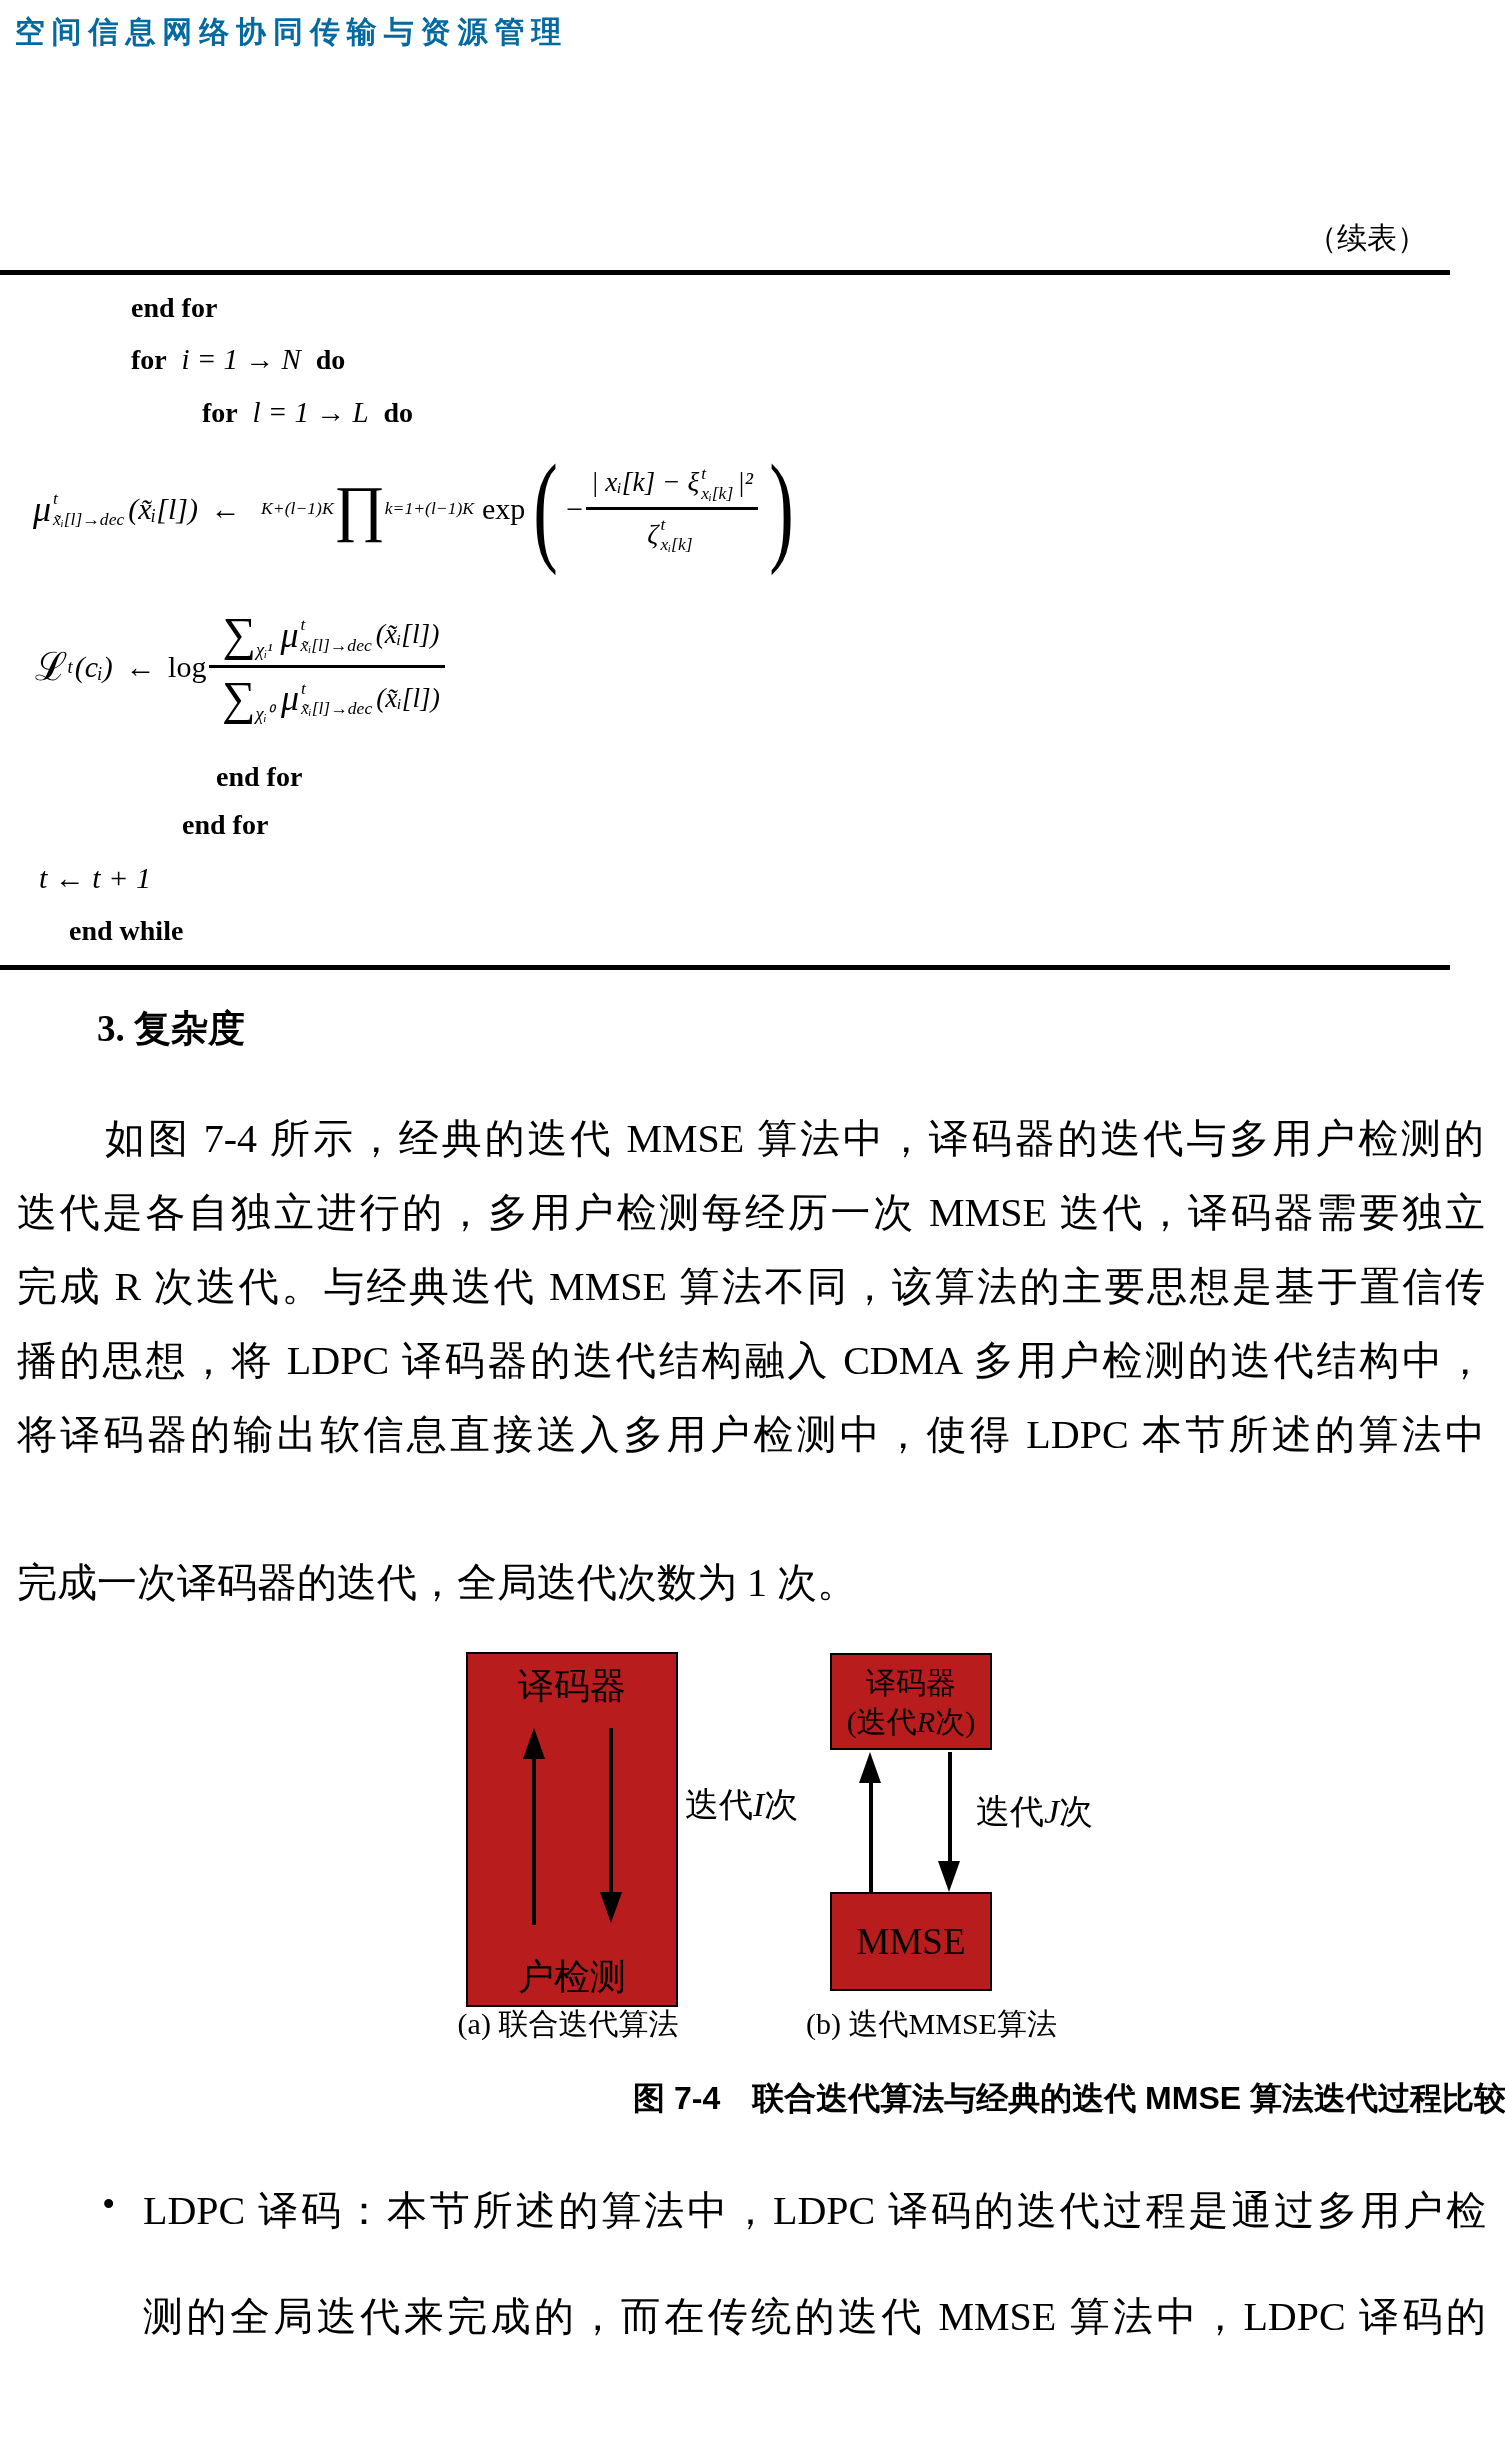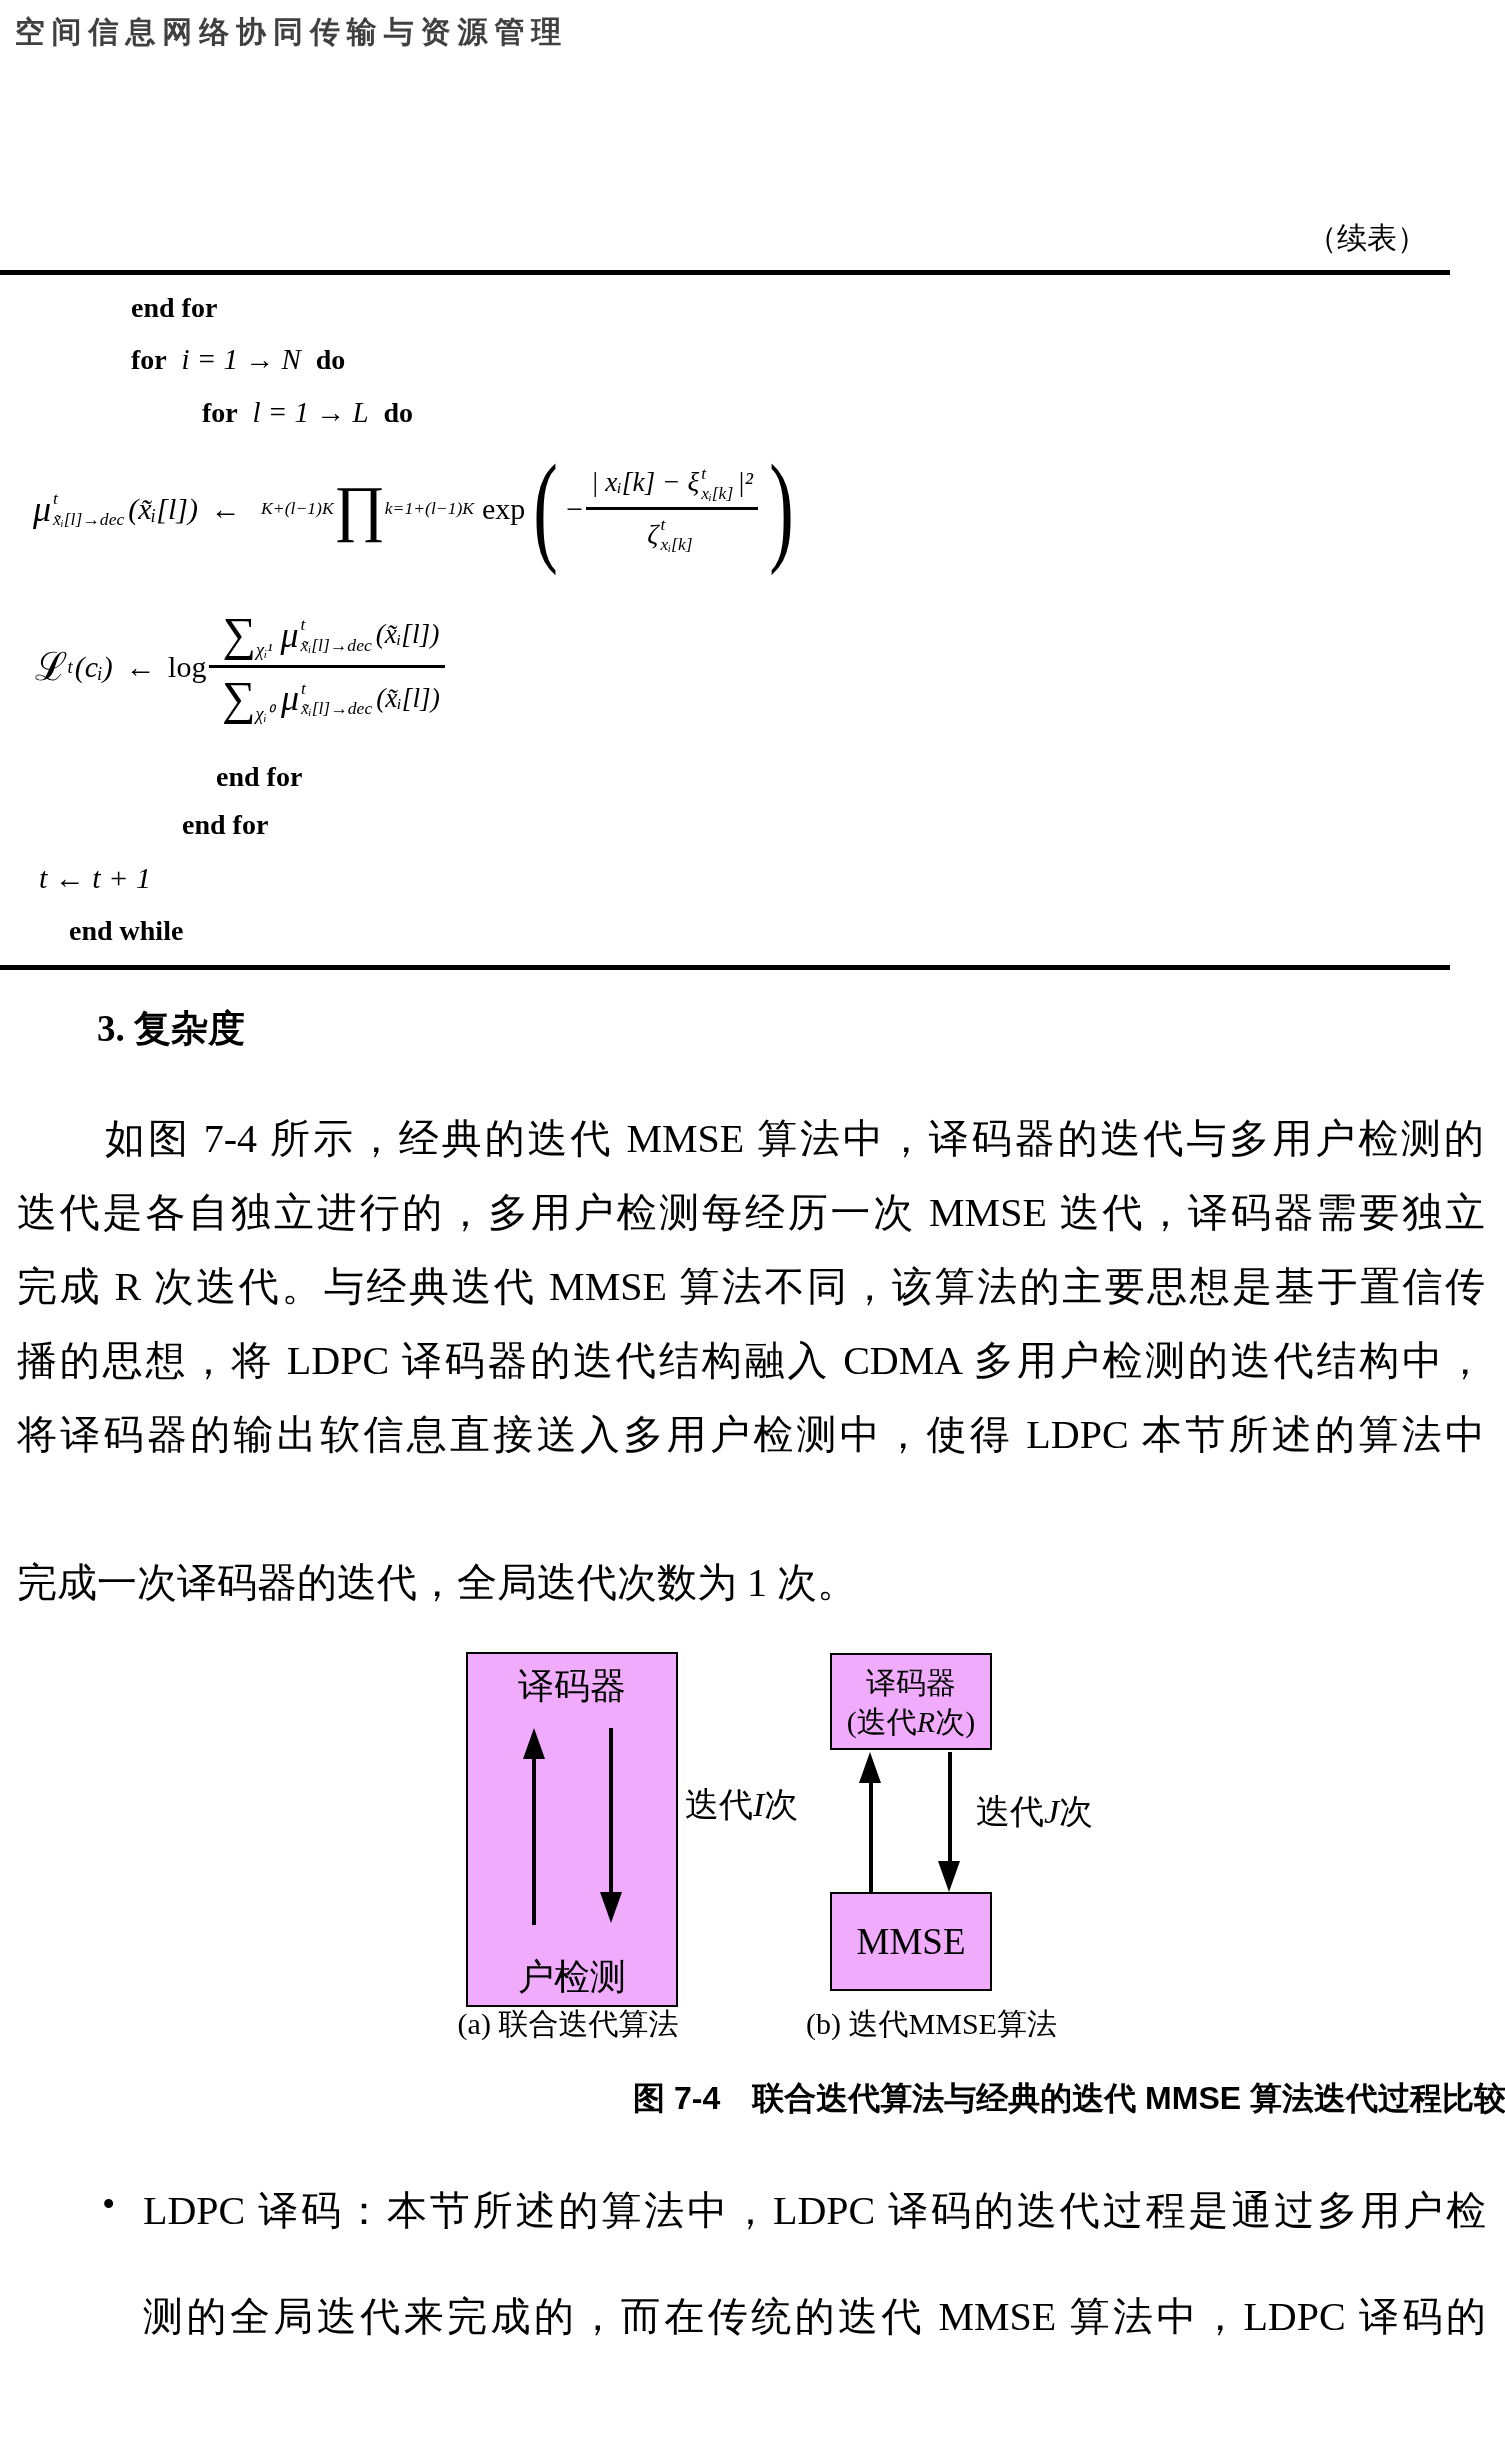--- a/index.html
+++ b/index.html
@@ -1,21 +1,21 @@
 <!DOCTYPE html>
 <html style="font-size:7.8px"><head>
 <meta charset="utf-8">
 <style>
   html,body{margin:0;padding:0;background:#e8e8e8;}
   #page{position:relative;width:1506px;height:2498px;background:#ffffff;overflow:hidden;
         font-family:"Liberation Serif",serif;color:#000;}
 
   
   .hdr{position:absolute;left:14.7px;top:11.8px;font:700 30px "Liberation Sans",sans-serif;
-       color:#404040;letter-spacing:6.9px;white-space:nowrap;}
+       color:#0369a1;letter-spacing:6.9px;white-space:nowrap;}
   .cont{position:absolute;top:218px;right:79px;font:400 30px "Liberation Serif",serif;}
   .hr{position:absolute;left:0;height:4.9px;background:#000;}
   .hr.top{top:270px;width:1450px;}
   .hr.bot{top:965px;width:1450px;}
 
   
   .pc{position:absolute;font-family:"Liberation Serif",serif;font-weight:700;font-size:28px;
       white-space:nowrap;}
   .pc .cond{font-weight:400;font-style:italic;font-size:29px;margin:0 14.7px;}
   #pc-endfor1{left:131px;top:292px;}
@@ -54,21 +54,21 @@
   
   .sec-head{position:absolute;left:97px;top:1004px;font:700 37px "Liberation Serif",serif;}
   .para-line{position:absolute;font:400 40px/1.25 "Liberation Serif",serif;text-align:justify;}
   .para-line.j::after{content:"";display:inline-block;width:100%;height:0;line-height:0;}
   .pl-rest{left:17px;width:1468px;}
   #pl0{left:105px;top:1114px;width:1379px;}
   #pl1{top:1188px;} #pl2{top:1262px;} #pl3{top:1336px;}
   #pl4{top:1410px;} #pl5{top:1484px;} #pl6{top:1558px;}
 
   
-  .fig-box{position:absolute;border:2.9px solid #000;box-sizing:border-box;background:#f0abfc;}
+  .fig-box{position:absolute;border:2.9px solid #000;box-sizing:border-box;background:#b91c1c;}
   #boxA{left:466px;top:1652px;width:212px;height:355px;}
   #boxA .toplabel{position:absolute;top:13.7px;left:0;width:100%;text-align:center;
                   font-size:36px;line-height:1;}
   #boxA .botlabel{position:absolute;bottom:6.9px;left:0;width:100%;text-align:center;
                   font-size:36px;line-height:1.18;}
   #boxB1{left:830px;top:1653px;width:162px;height:97px;display:flex;flex-direction:column;
          align-items:center;justify-content:center;text-align:center;font-size:30px;line-height:1.3;}
   #boxB2{left:830px;top:1892px;width:162px;height:99px;display:flex;align-items:center;
          justify-content:center;font-size:37px;}
   .shaft{position:absolute;background:#000;}

